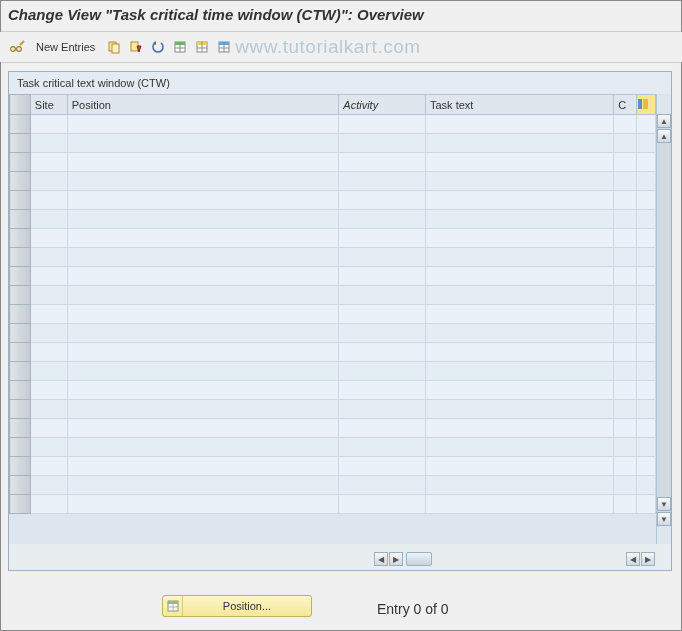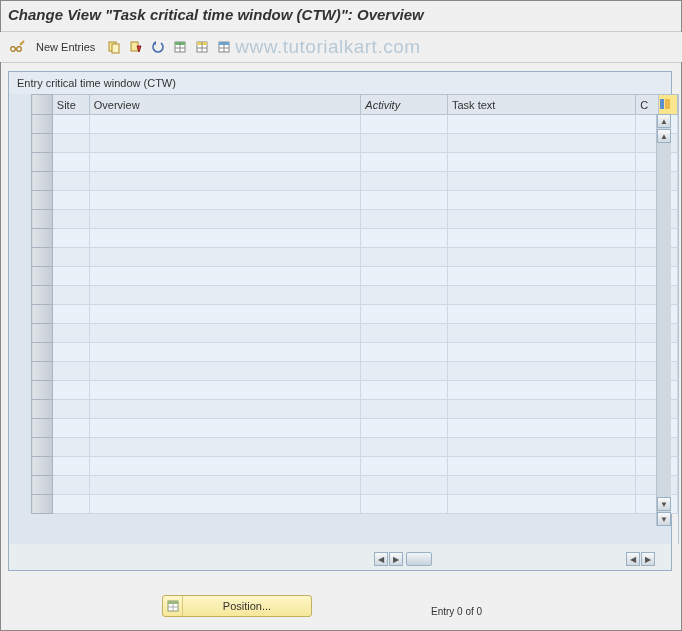--- a/index.html
+++ b/index.html
@@ -80,21 +80,20 @@
       position: relative;
       height: 450px;
       background: #dde6ee;
     }
     .table-wrapper {
       width: 648px;
       height: 450px;
       overflow: hidden;
       position: relative;
       border-right: 1px solid #b5c3d0;
-      margin-left: 22px;
     }
     table.data-table {
       border-collapse: collapse;
       width: 100%;
       table-layout: fixed;
     }
     table.data-table th {
       background: #dfe6ed;
       border: 1px solid #b5c3d0;
       font-weight: normal;
@@ -205,22 +204,22 @@
     .position-icon {
       width: 20px;
       display:flex; align-items:center; justify-content:center;
       border-right: 1px solid #d6c87e;
       height:100%;
     }
     .position-label {
       flex:1; text-align:center;
     }
     .entry-text {
-      margin-left: 119px;
-      font-size: 10px;
+      margin-left: 65px;
+      font-size: 14px;
       color: #333;
     }
     .border-frame {
       position:absolute; inset:0; border:1px solid #888; pointer-events:none;
     }
   </style>
 </head>
 <body>
 
 <div class="border-frame"></div>
@@ -278,29 +277,29 @@
       <rect x="2" y="2" width="10" height="3" fill="#6aa5d8"></rect>
       <line x1="7" y1="2" x2="7" y2="12" stroke="#888"></line>
       <line x1="2" y1="8" x2="12" y2="8" stroke="#888"></line>
     </svg>
   </button>
   <span class="watermark">www.tutorialkart.com</span>
 </div>
 <div class="divider"></div>
 
 <div class="panel">
-  <div class="panel-title">Entry critical time window (CTW)</div>
+  <div class="panel-title">Task critical text window (CTW)</div>
   <div class="table-viewport">
     <div class="table-wrapper">
       <table class="data-table">
         <thead>
           <tr>
             <th class="row-marker"></th>
             <th class="col-site">Site</th>
-            <th class="col-process">Overview</th>
+            <th class="col-process">Position</th>
             <th class="col-activity">Activity</th>
             <th class="col-short">Task text</th>
             <th class="col-c">C</th>
             <th class="col-config">
               <svg width="12" height="12" viewBox="0 0 12 12">
                   <rect x="1" y="1" width="4" height="10" fill="#5a8fce"></rect>
                   <rect x="6" y="1" width="5" height="10" fill="#ecb84e"></rect>
                 </svg>
             </th>
           </tr>

